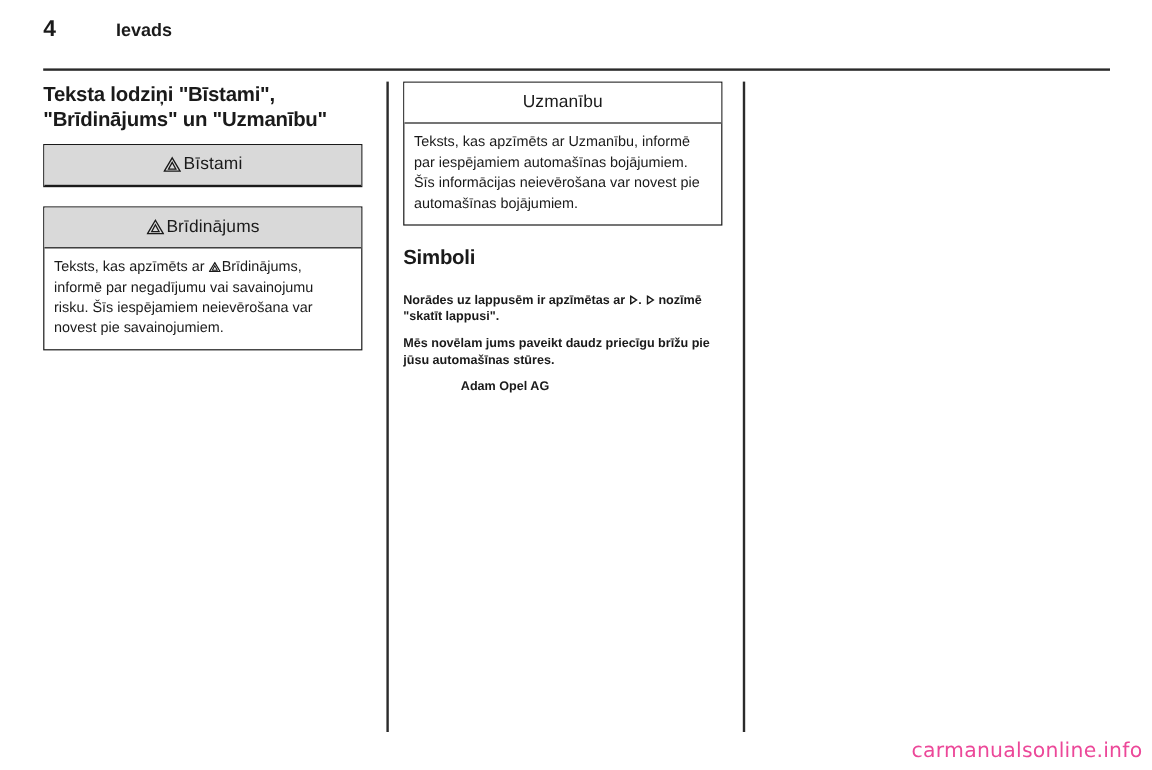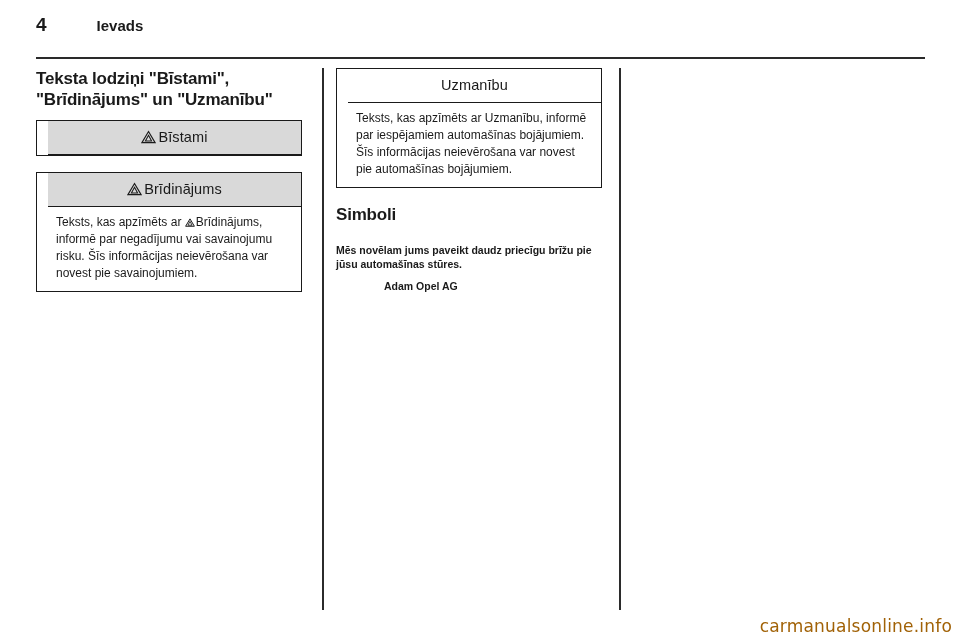--- a/index.html
+++ b/index.html
@@ -44,21 +44,20 @@
     font-size:17px;line-height:21px;font-weight:bold;
     letter-spacing:-.2px;
   }
   h2.sec.simboli{font-size:17px;margin-top:14px;margin-bottom:19px;}
 
   
   .notice{
     border:1.6px solid #1a1a1a;
     margin-bottom:16px;
     background:#fff;
-    padding-left:11px;
   }
   .notice-head{
     background:#d9d9d9;
     border-bottom:1.6px solid #1a1a1a;
     text-align:center;
     padding:8px 4px 9px 4px;
     font-size:14.5px;
     font-weight:normal;
     letter-spacing:.1px;
     display:flex;align-items:center;justify-content:center;gap:2px;
@@ -83,21 +82,21 @@
     line-height:13.6px;
     font-weight:bold;
   }
   p.body:last-child{margin-bottom:0;margin-left:48px;}
   .arrow{display:inline-block;width:8px;height:8px;vertical-align:-1px;}
 
   
   .watermark{
     position:absolute;right:8px;bottom:6px;
     font-size:17px;
-    color:#a16207;
+    color:#ec4899;
     letter-spacing:.2px;
     font-family:"DejaVu Sans", sans-serif;
   }
 </style>
 </head>
 <body>
 
 <div id="page">
 
   <div class="hdr">
@@ -132,39 +131,46 @@
             <path d="M8 1.2 L15 13 L1 13 Z" fill="none" stroke="#1a1a1a" stroke-width="1.2"></path>
             <path d="M8 5.2 L11.3 11.3 L4.7 11.3 Z" fill="none" stroke="#1a1a1a" stroke-width="1.1"></path>
           </svg>
         </span>
         <span>Brīdinājums</span>
       </div>
       <div class="notice-body">
         <span>Teksts, kas apzīmēts ar </span><span class="tri small inline-tri"><svg viewBox="0 0 16 14" width="10" height="9" aria-hidden="true">
               <path d="M8 1.2 L15 13 L1 13 Z" fill="none" stroke="#1a1a1a" stroke-width="1.6"></path>
               <path d="M8 5.2 L11.3 11.3 L4.7 11.3 Z" fill="none" stroke="#1a1a1a" stroke-width="1.4"></path>
-            </svg></span><span>Brīdinājums</span><span>, informē par negadījumu vai savainojumu risku. Šīs informācijas neievērošana var novest pie savainojumiem.</span>
+            </svg></span><span>Brīdinājums</span><span>, informē par negadījumu vai savainojumu risku. Šīs iespējamiem neievērošana var novest pie savainojumiem.</span>
       </div>
     </div>
 
   </div>
 
   <div class="col mid">
 
     <div class="notice">
       <div class="notice-head plain">
         <span>Uzmanību</span>
       </div>
       <div class="notice-body">
         <span>Teksts, kas apzīmēts ar </span><span>Uzmanību</span><span>, informē par iespējamiem automašīnas bojājumiem. Šīs informācijas neievērošana var novest pie automašīnas bojājumiem.</span>
       </div>
     </div>
 
     <h2 class="sec simboli">Simboli</h2>
 
+    <p class="body">
+      <span>Norādes uz lappusēm ir apzīmētas ar </span><span class="arrow"><svg viewBox="0 0 10 10" width="8" height="8" aria-hidden="true">
+            <path d="M2 1 L8 5 L2 9 Z" fill="none" stroke="#1a1a1a" stroke-width="1.5"></path>
+          </svg></span><span>. </span><span class="arrow"><svg viewBox="0 0 10 10" width="8" height="8" aria-hidden="true">
+            <path d="M2 1 L8 5 L2 9 Z" fill="none" stroke="#1a1a1a" stroke-width="1.5"></path>
+          </svg></span><span> nozīmē "skatīt lappusi".</span>
+    </p>
 
     <p class="body">Mēs novēlam jums paveikt daudz priecīgu brīžu pie jūsu automašīnas stūres.</p>
 
     <p class="body">Adam Opel AG</p>
 
   </div>
 
   <div class="watermark">carmanualsonline.info</div>
 
 </div>

